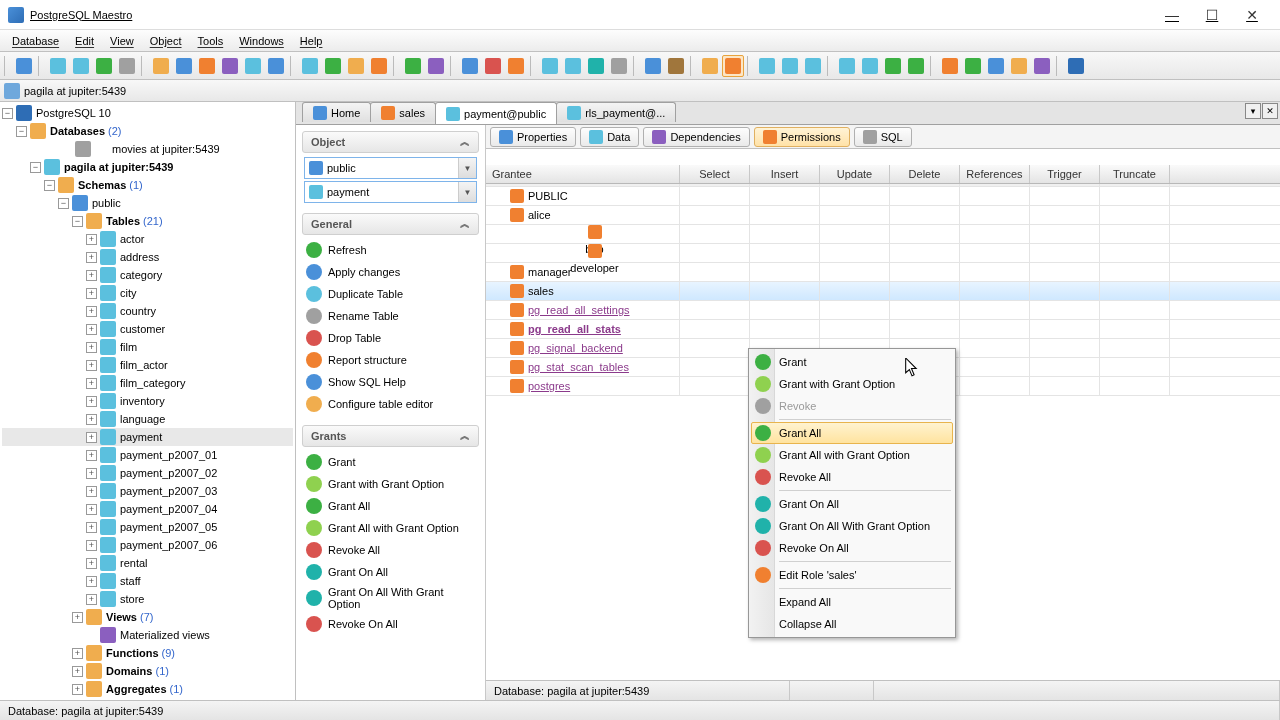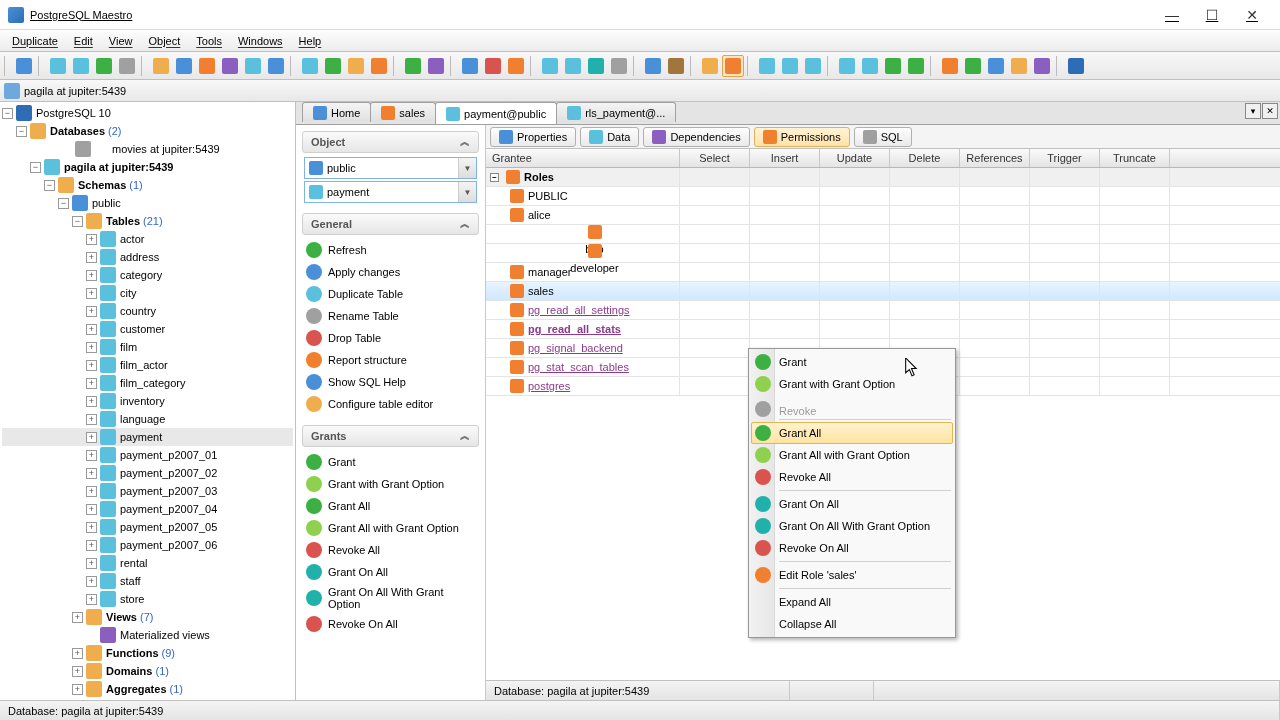--- a/index.html
+++ b/index.html
@@ -56,40 +56,40 @@
 .action-item { display:flex; align-items:center; padding:3px 10px; gap:6px;}
 .action-item .aicn { width:16px; height:16px; border-radius:8px; flex-shrink:0;}
 
 .grid-wrap { flex:1; display:flex; flex-direction:column; }
 .grid-tabs { height:24px; display:flex; align-items:center; gap:4px; padding:2px 4px; background:#f4f4f4; border-bottom:1px solid #c0c0c0;}
 .gtab { height:20px; border:1px solid #b0b0b0; border-radius:3px; background:linear-gradient(#fdfdfd,#eaeaea); padding:0 8px; display:flex; align-items:center; gap:4px;}
 .gtab.active { background:linear-gradient(#fff3d6,#ffe2a8); border-color:#e0b060;}
 .gtab .gicn{width:14px;height:14px;border-radius:2px;}
 
 .grid { flex:1; position:relative; overflow:auto; background:#fff;}
-.ghdr { display:flex; background:linear-gradient(#fafafa,#e4e4e4); border-bottom:1px solid #b8b8b8; height:19px; position:sticky; top:0;}
+.ghdr { display:flex; background:linear-gradient(#fafafa,#e4e4e4); border-bottom:1px solid #b8b8b8; height:19px; position:sticky; top:16px;}
 .gcell-h { border-right:1px solid #c8c8c8; display:flex; align-items:center; justify-content:center; color:#333;}
 .col-grantee { width:194px; justify-content:flex-start; padding-left:6px;}
 .col-p { width:70px; }
 
 .grow { display:flex; height:19px; border-bottom:1px solid #e4e4e4;}
 .grow .gc { border-right:1px solid #e4e4e4; display:flex; align-items:center;}
 .grow .gc.first { width:194px; padding-left:4px; gap:4px;}
 .grow.roles-row { background:#f0f0f0; font-weight:bold;}
 .grow.sel { background:linear-gradient(#e8f4ff,#cfe8ff);}
 .role-icn { width:14px; height:14px; border-radius:2px; flex-shrink:0;}
 .sys-role { color:#8b3a8b; text-decoration:underline;}
 .tree-exp-sm { width:9px;height:9px; border:1px solid #888; font-size:8px; display:inline-flex; align-items:center;justify-content:center; margin-right:3px; background:#fff;}
 
 .ctxmenu { position:absolute; left:748px; top:348px; width:208px; background:#f9f9f9; border:1px solid #979797; box-shadow:2px 2px 4px rgba(0,0,0,0.3); z-index:100; padding:2px;}
 .ctxmenu .cmrow { height:22px; display:flex; align-items:center; padding-left:28px; position:relative;}
 .ctxmenu .cmrow .cmicn { position:absolute; left:4px; width:16px;height:16px; border-radius:8px;}
 .ctxmenu .cmrow.hover { background:linear-gradient(#fff3d0,#ffe39f); border:1px solid #e8b44d; border-radius:2px; padding-left:27px;}
 .ctxmenu .cmrow.hover .cmicn{left:3px;}
-.ctxmenu .cmrow.disabled { color:#9a9a9a;align-items:flex-end;}
+.ctxmenu .cmrow.disabled { color:#9a9a9a;}
 .ctxmenu .cmsep { height:1px; background:#d0d0d0; margin:2px 2px 2px 28px;}
 .ctxmenu .iconstrip { position:absolute; left:0; top:0; bottom:0; width:26px; background:linear-gradient(90deg,#f2f2f2,#e6e6e6); border-right:1px solid #d8d8d8;}
 
 .statusbar { height:20px; background:linear-gradient(#f4f4f4,#e4e4e4); border-top:1px solid #c0c0c0; display:flex; align-items:center; font-size:11px;}
 .statusbar .cell { padding:0 8px; border-right:1px solid #c8c8c8; height:100%; display:flex; align-items:center;}
 
 .statusbar2 { height:20px; background:linear-gradient(#f4f4f4,#e4e4e4); border-top:1px solid #c0c0c0; display:flex; align-items:center;}
 .statusbar2 .cell { padding:0 8px; border-right:1px solid #c8c8c8; height:100%; display:flex; align-items:center;}
 
 .cursor { position:absolute; left:904px; top:358px; z-index:200; pointer-events:none;}
@@ -112,21 +112,21 @@
     </div>
   <div class="winbtn">
       <span>☐</span>
     </div>
   <div class="winbtn">
       <span>✕</span>
     </div>
 </div>
 
 <div class="menubar">
-  <div class="mitem"><span>Duplicate</span></div>
+  <div class="mitem"><span>Database</span></div>
   <div class="mitem"><span>Edit</span></div>
   <div class="mitem"><span>View</span></div>
   <div class="mitem"><span>Object</span></div>
   <div class="mitem"><span>Tools</span></div>
   <div class="mitem"><span>Windows</span></div>
   <div class="mitem"><span>Help</span></div>
 </div>
 
 <div class="toolbar-row">
   <div class="tb-sep"></div>

